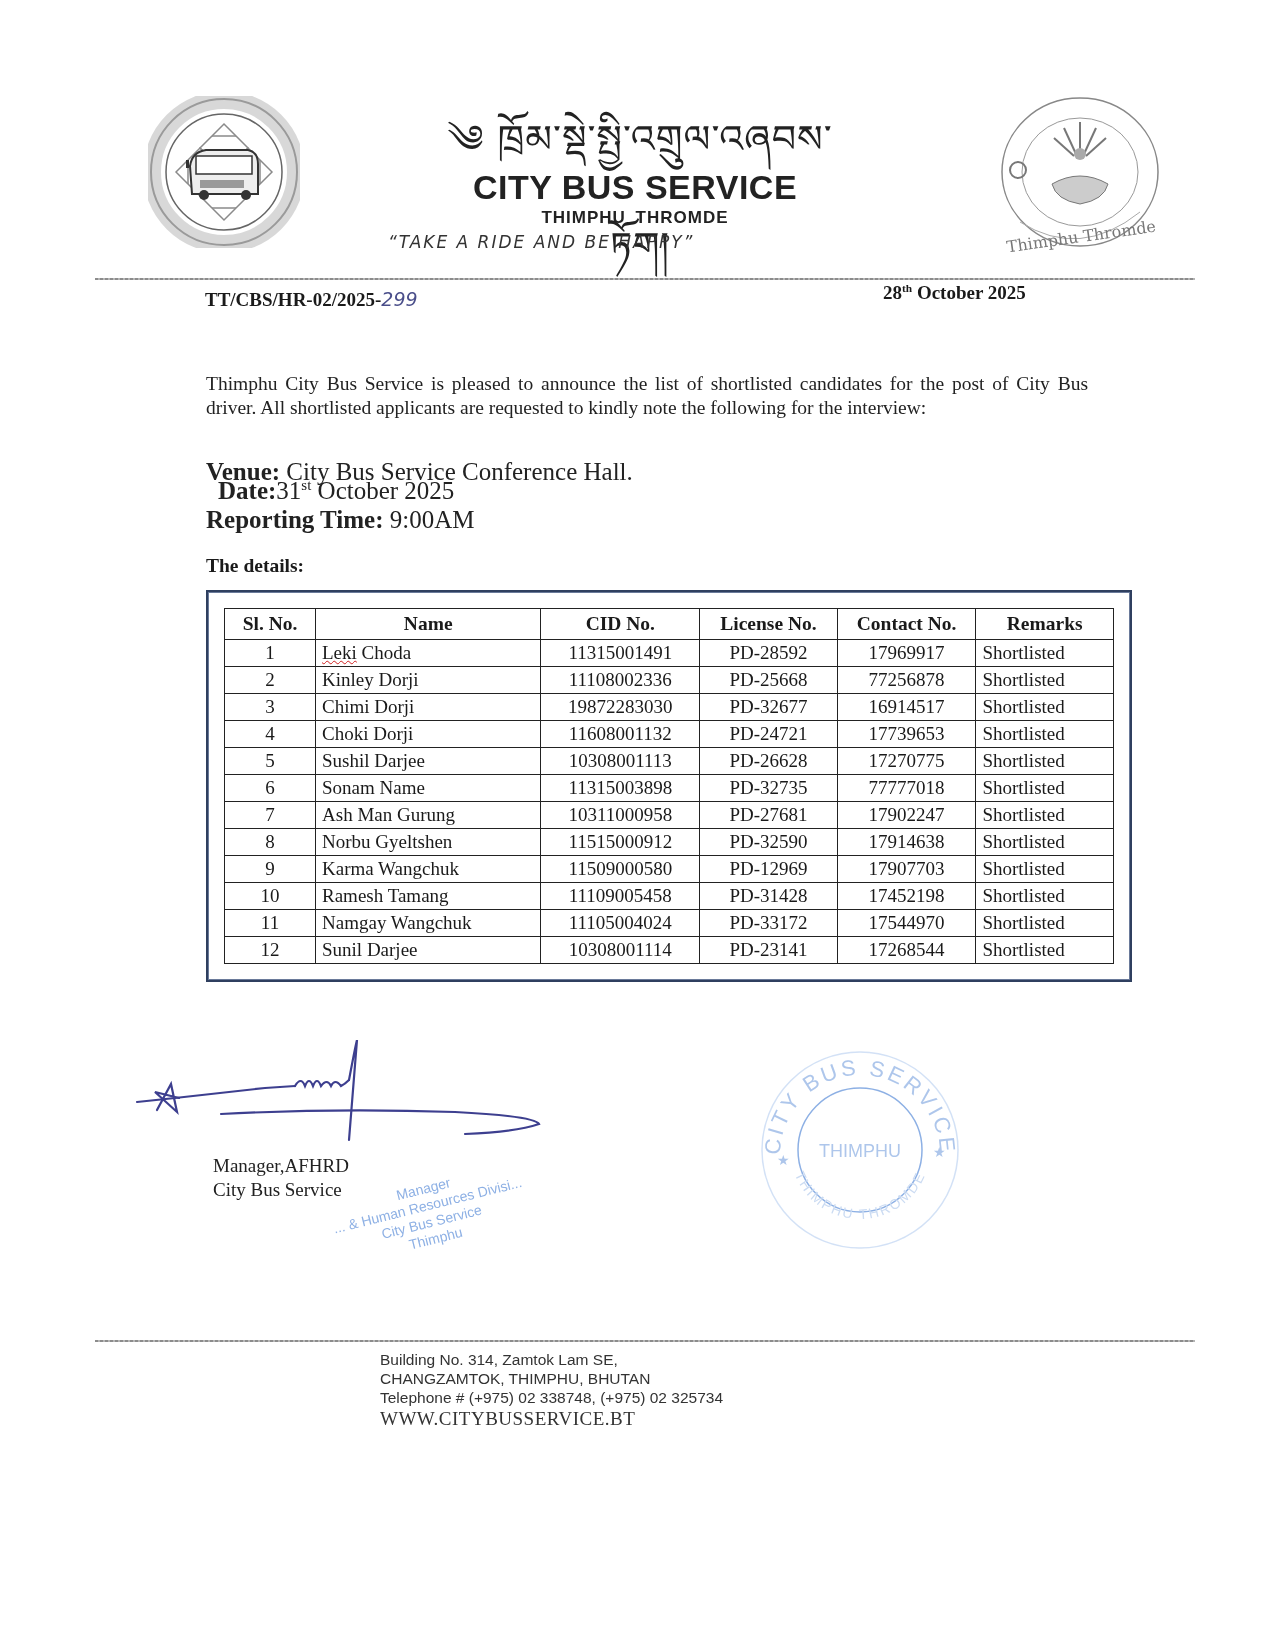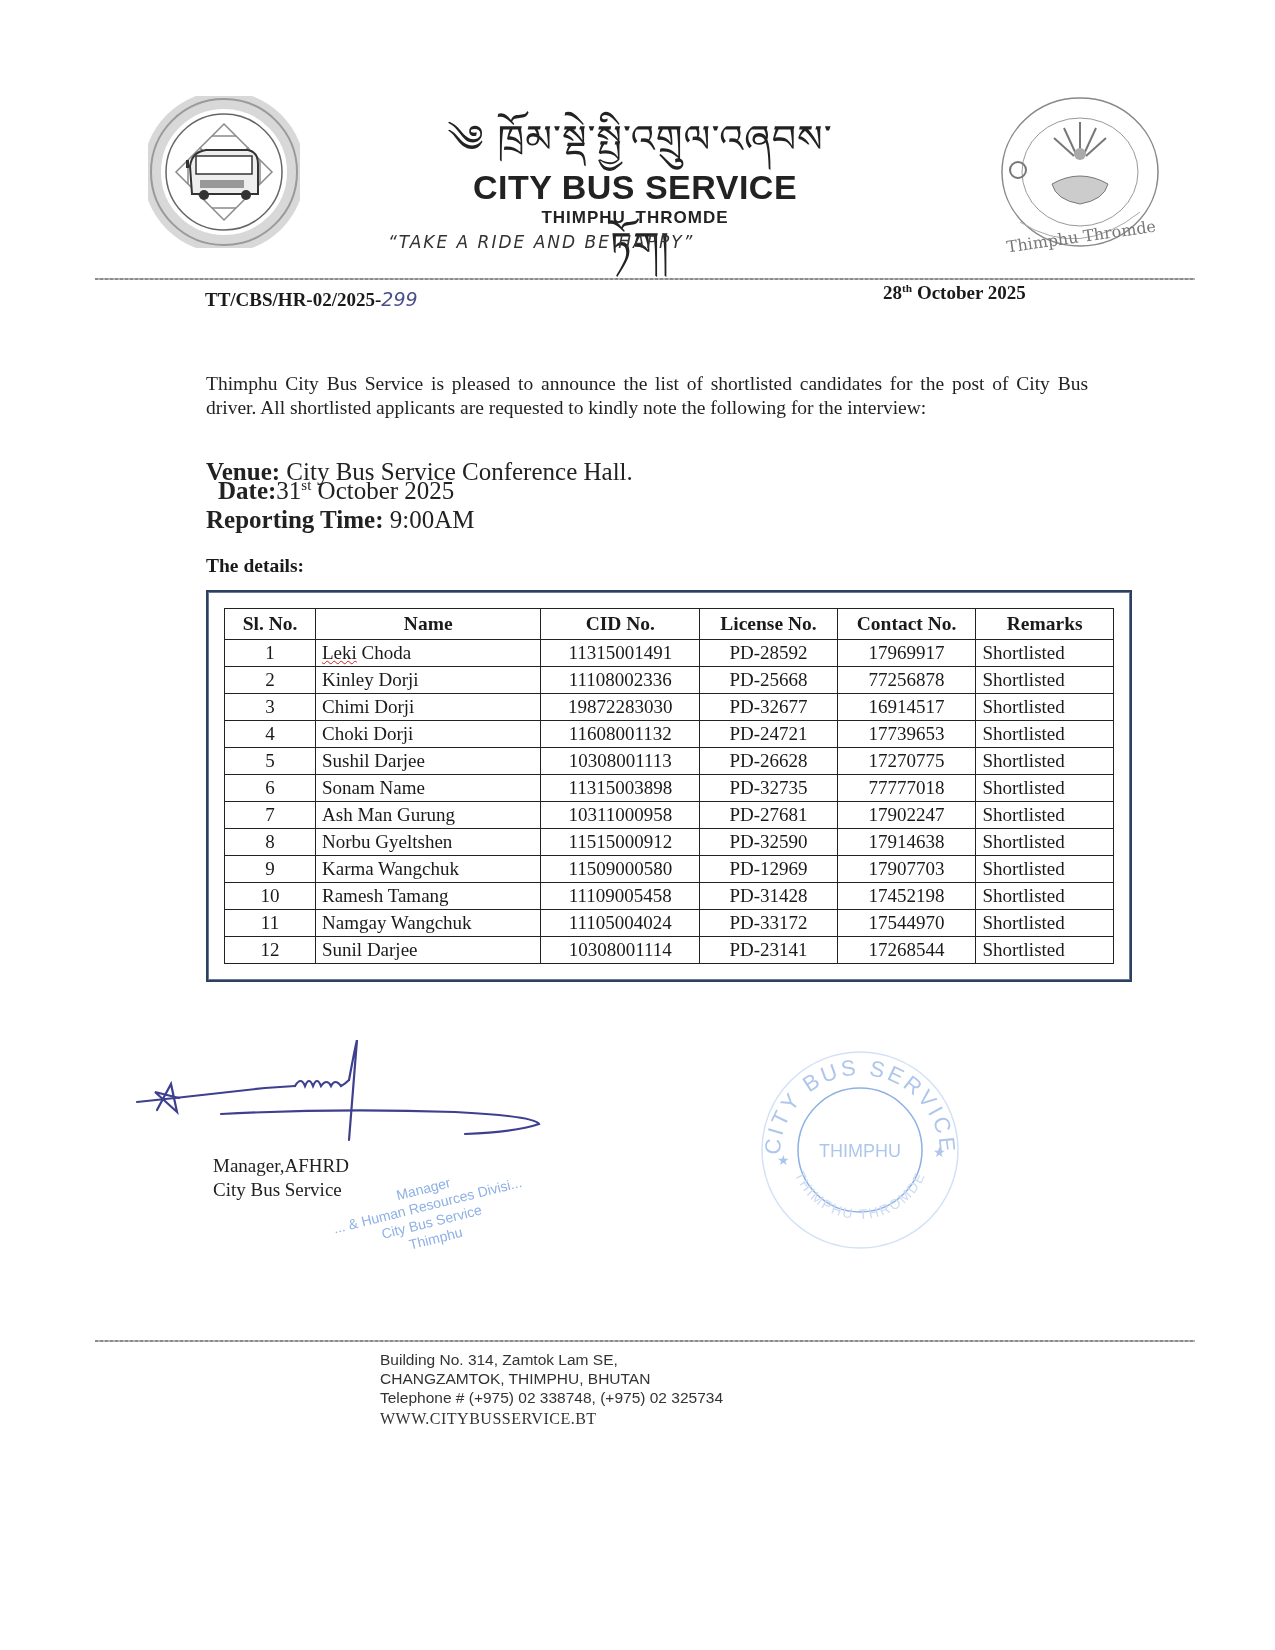--- a/index.html
+++ b/index.html
@@ -43,21 +43,21 @@
 
     
     .sig { left: 135px; top: 1040px; width: 440px; height: 120px; }
     .sig-title { left: 213px; top: 1154px; font-family: "Liberation Serif", serif; font-size: 19px; line-height: 24px; color: #222; }
     .stamp-text { left: 305px; top: 1210px; width: 240px; font-family: "Liberation Sans", sans-serif; font-size: 14px; color: #7aa3e0; transform: rotate(-14deg); transform-origin: left top; line-height: 17px; text-align: center; opacity: 0.85; }
     .round-stamp { left: 755px; top: 1045px; width: 210px; height: 210px; opacity: 0.85; }
 
     
     .footer { left: 380px; top: 1350px; width: 520px; text-align: left; font-family: "Liberation Sans", sans-serif; font-size: 15.5px; line-height: 19px; color: #333; }
     .footer .app { font-weight: bold; text-decoration: underline; }
-    .footer .web { font-family: "Liberation Serif", serif; font-size: 16px; letter-spacing: 0.5px; margin-top: 2px; }
+    .footer .web { font-family: "Liberation Serif", serif; font-size: 19px; letter-spacing: 0.5px; margin-top: 2px; }
   </style>
 </head>
 <body>
 
 <div class="abs logo-left">
   <svg width="152" height="152" viewBox="0 0 152 152">
     <circle cx="76" cy="76" r="73" fill="none" stroke="#777" stroke-width="2"></circle>
     <circle cx="76" cy="76" r="72" fill="none" stroke="#b8b8b8" stroke-width="18" opacity="0.55"></circle>
     <circle cx="76" cy="76" r="58" fill="#fff" stroke="#666" stroke-width="1.5"></circle>
     <g fill="none" stroke="#8a8a8a" stroke-width="1.5">

